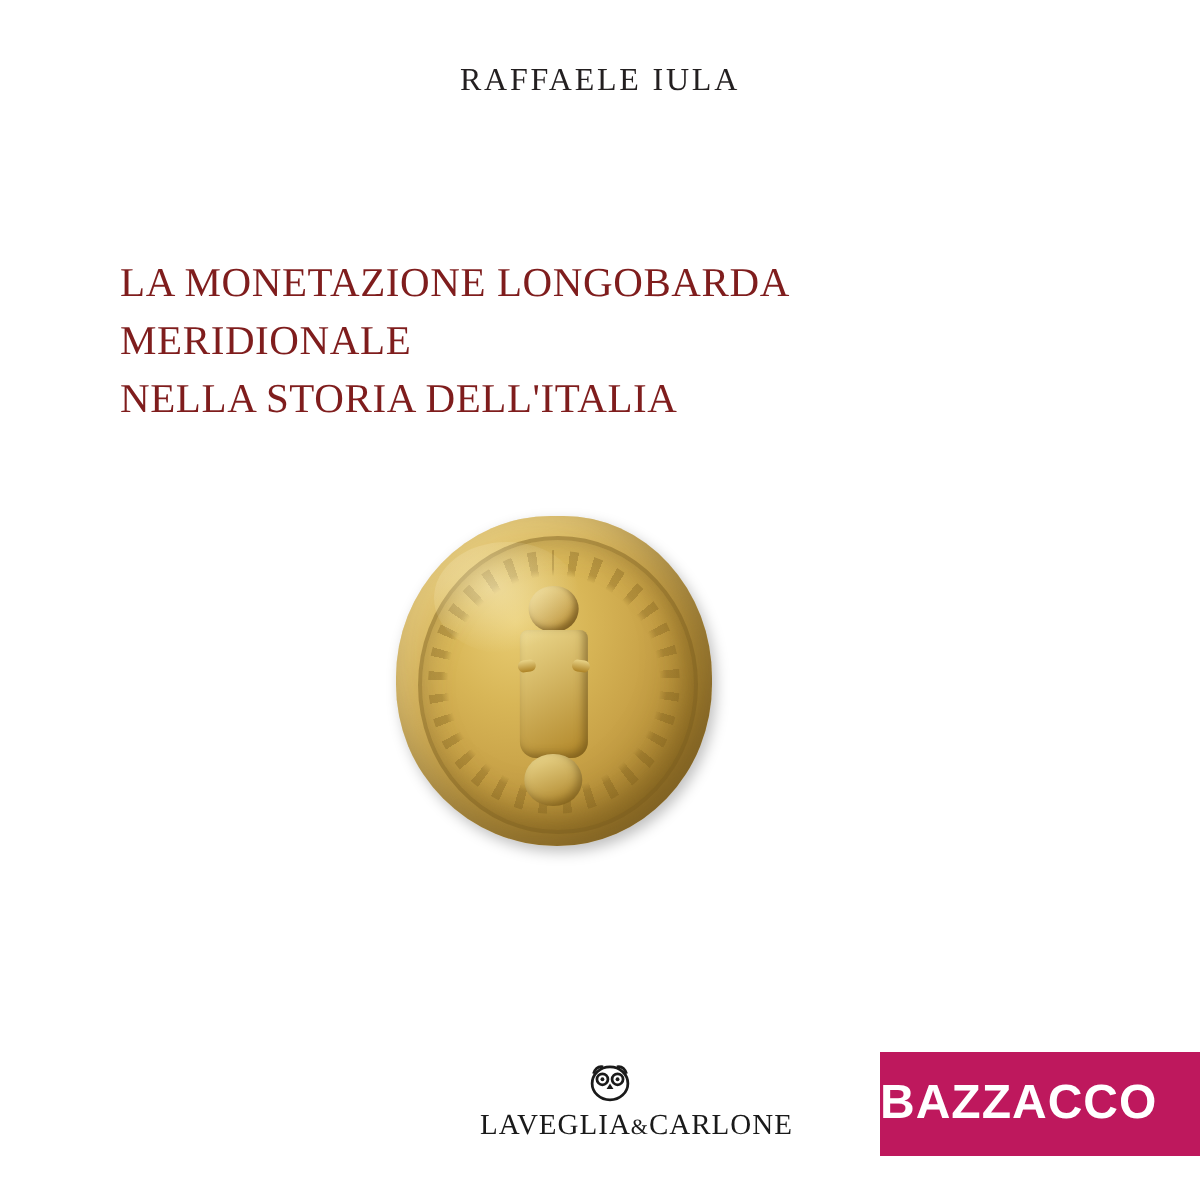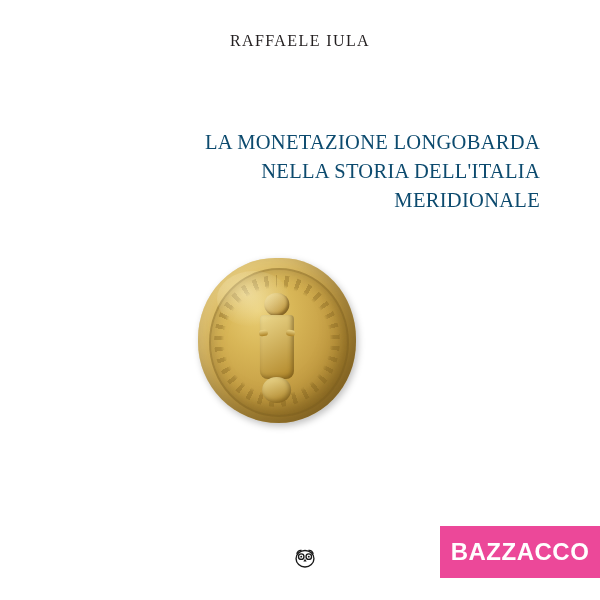--- a/index.html
+++ b/index.html
@@ -31,22 +31,22 @@
     font-size: 16px;
     letter-spacing: 1.4px;
     color: #231f20;
     font-weight: 400;
   }
   .title {
     position: absolute;
     top: 128px;
     left: 60px;
     width: 480px;
-    text-align: right;
-    color: #0c4a6e;
+    text-align: left;
+    color: #7f1d1d;
     font-family: "Liberation Serif", serif;
     font-size: 20.5px;
     line-height: 29px;
     letter-spacing: 0.3px;
     font-weight: 400;
   }
   .title .line {
     display: block;
     white-space: nowrap;
   }
@@ -179,44 +179,44 @@
   }
   .publisher .name .amp {
     font-size: 11px;
   }
   .imprint-badge {
     position: absolute;
     right: 0;
     bottom: 22px;
     width: 160px;
     height: 52px;
-    background: #ec4899;
+    background: #be185d;
     display: flex;
     align-items: center;
-    justify-content: center;
+    justify-content: flex-start;
   }
   .imprint-badge .imprint-text {
     color: #ffffff;
     font-family: "Liberation Sans", sans-serif;
     font-weight: bold;
     font-size: 24px;
     letter-spacing: 0.5px;
   }
 </style>
 </head>
 <body>
 
 <div class="cover">
 
   <div class="author">RAFFAELE IULA</div>
 
   <div class="title">
     <span class="line">LA MONETAZIONE LONGOBARDA</span>
+    <span class="line">MERIDIONALE</span>
     <span class="line">NELLA STORIA DELL'ITALIA</span>
-    <span class="line">MERIDIONALE</span>
   </div>
 
   <div class="coin-wrap">
     <div class="coin">
       <div class="rim"></div>
       <div class="legend"></div>
       <div class="figure">
         <div class="head"></div>
         <div class="body">
           <div class="arm-l"></div>
@@ -232,19 +232,22 @@
     <svg class="mark" viewBox="0 0 48 32" aria-hidden="true">
       <ellipse cx="24" cy="17" rx="13" ry="12" fill="none" stroke="#1a1a1a" stroke-width="2"></ellipse>
       <circle cx="18.5" cy="14" r="4" fill="none" stroke="#1a1a1a" stroke-width="2"></circle>
       <circle cx="29.5" cy="14" r="4" fill="none" stroke="#1a1a1a" stroke-width="2"></circle>
       <circle cx="18.5" cy="14" r="1.4" fill="#1a1a1a"></circle>
       <circle cx="29.5" cy="14" r="1.4" fill="#1a1a1a"></circle>
       <path d="M24 17 l-2.5 4 h5 z" fill="#1a1a1a"></path>
       <path d="M12 10 q2 -6 7 -5" fill="none" stroke="#1a1a1a" stroke-width="2"></path>
       <path d="M36 10 q-2 -6 -7 -5" fill="none" stroke="#1a1a1a" stroke-width="2"></path>
     </svg>
+    <span class="name">
+      <span>LAVEGLIA</span><span class="amp">&amp;</span><span>CARLONE</span>
+    </span>
   </div>
 
   <div class="imprint-badge">
     <span class="imprint-text">BAZZACCO</span>
   </div>
 
 </div>
 
 </body></html>

